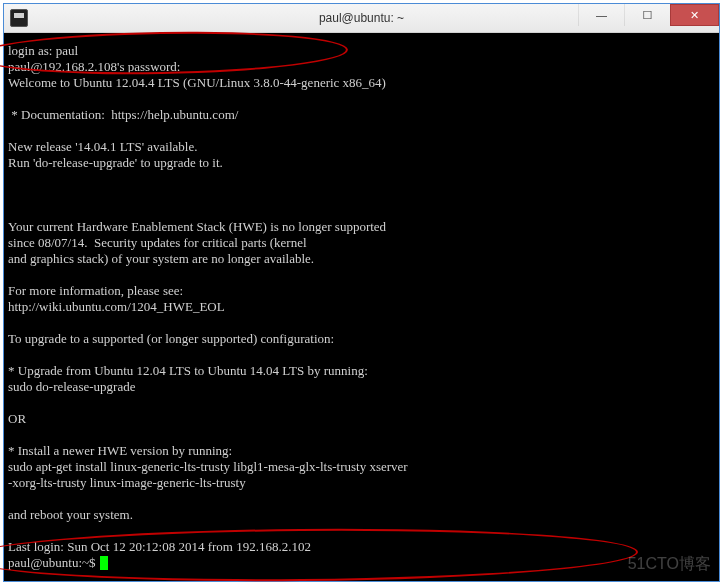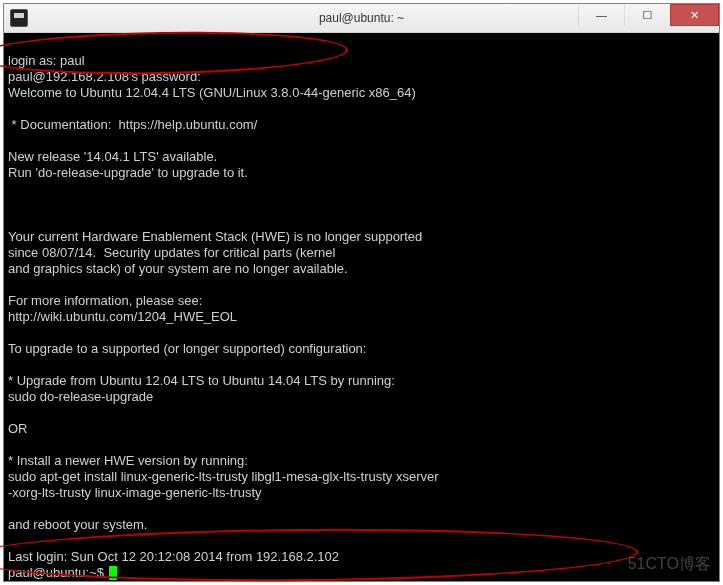--- a/index.html
+++ b/index.html
@@ -83,24 +83,24 @@
     border: 1px solid #a83a3a;
     color: #fff;
     width: 47px;
     height: 20px;
     margin-top: 0;
   }
   .terminal {
     flex: 1;
     background: #000;
     color: #d0d0d0;
-    font-family: Liberation Sans, sans-serif;
+    font-family: Liberation Serif, serif;
     font-size: 13px;
     line-height: 16px;
-    padding: 20px 4px;
+    padding: 10px 4px;
     white-space: pre;
     overflow: hidden;
     position: relative;
   }
   .prompt-line {
     display: inline;
   }
   .cursor {
     display: inline-block;
     width: 8px;

